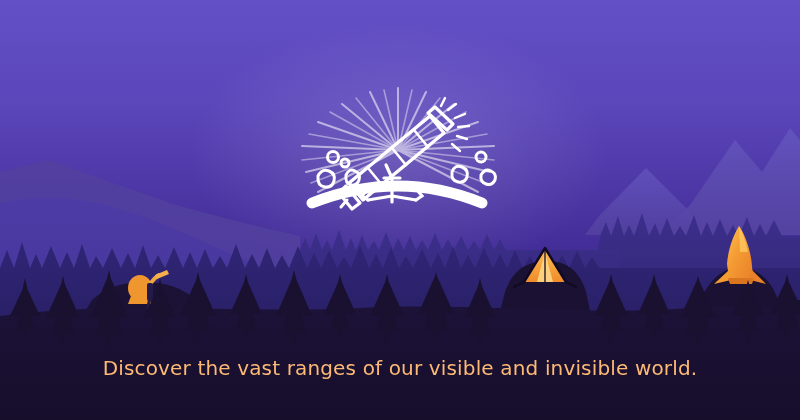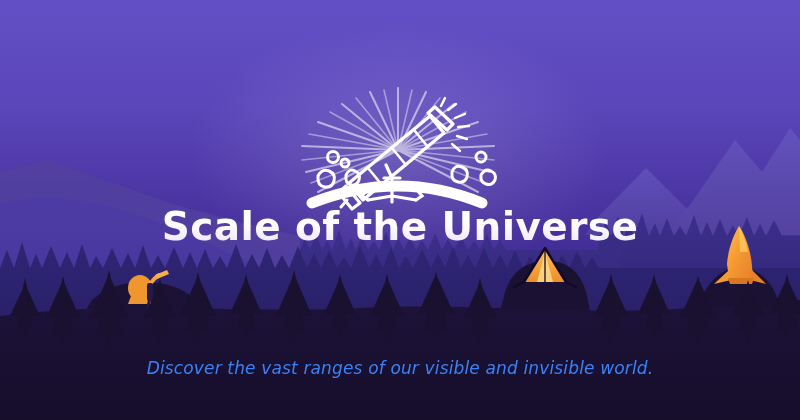--- a/index.html
+++ b/index.html
@@ -60,26 +60,25 @@
     position: absolute;
     left: 0;
     top: 356px;
     width: 800px;
     text-align: center;
     z-index: 40;
   }
   #subtitle-text {
     display: inline-block;
     font-family: "DejaVu Sans", sans-serif;
-    font-size: 17px;
+    font-size: 20px;
     font-weight: 400;
     letter-spacing: 0.15px;
     line-height: 24px;
-    color: #3b82f6;
-    font-style: italic;
+    color: #fdba74;
   }
 </style>
 </head>
 <body>
 
 <div id="banner">
 
   <svg id="scene" viewBox="0 0 800 420" preserveAspectRatio="none">
     <defs>
       <linearGradient id="skyGrad" x1="0" y1="0" x2="0" y2="1">
@@ -306,21 +305,18 @@
       <path d="M 318 176 q 4 -8 11 -5 q 7 3 5 10 q -2 7 -9 6 q -8 -1 -7 -11 Z"></path>
       <path d="M 346 175 q 3 -7 9 -4 q 6 3 4 9 q -2 6 -8 5 q -6 -1 -5 -10 Z"></path>
       <circle cx="481" cy="157" r="5"></circle>
       <path d="M 452 172 q 3 -8 10 -5 q 7 3 5 10 q -2 6 -9 5 q -7 -1 -6 -10 Z"></path>
       <path d="M 481 175 q 4 -7 10 -4 q 6 3 4 9 q -3 6 -9 4 q -6 -2 -5 -9 Z"></path>
     </g>
 
     <path d="M 312 203 Q 398 169 482 203" stroke="#ffffff" stroke-width="11" fill="none" stroke-linecap="round"></path>
   </svg>
 
-  <div id="title-block">
-    <span id="title-text">Scale of the Universe</span>
-  </div>
 
   <div id="subtitle-block">
     <span id="subtitle-text">Discover the vast ranges of our visible and invisible world.</span>
   </div>
 
 </div>
 
 </body></html>

